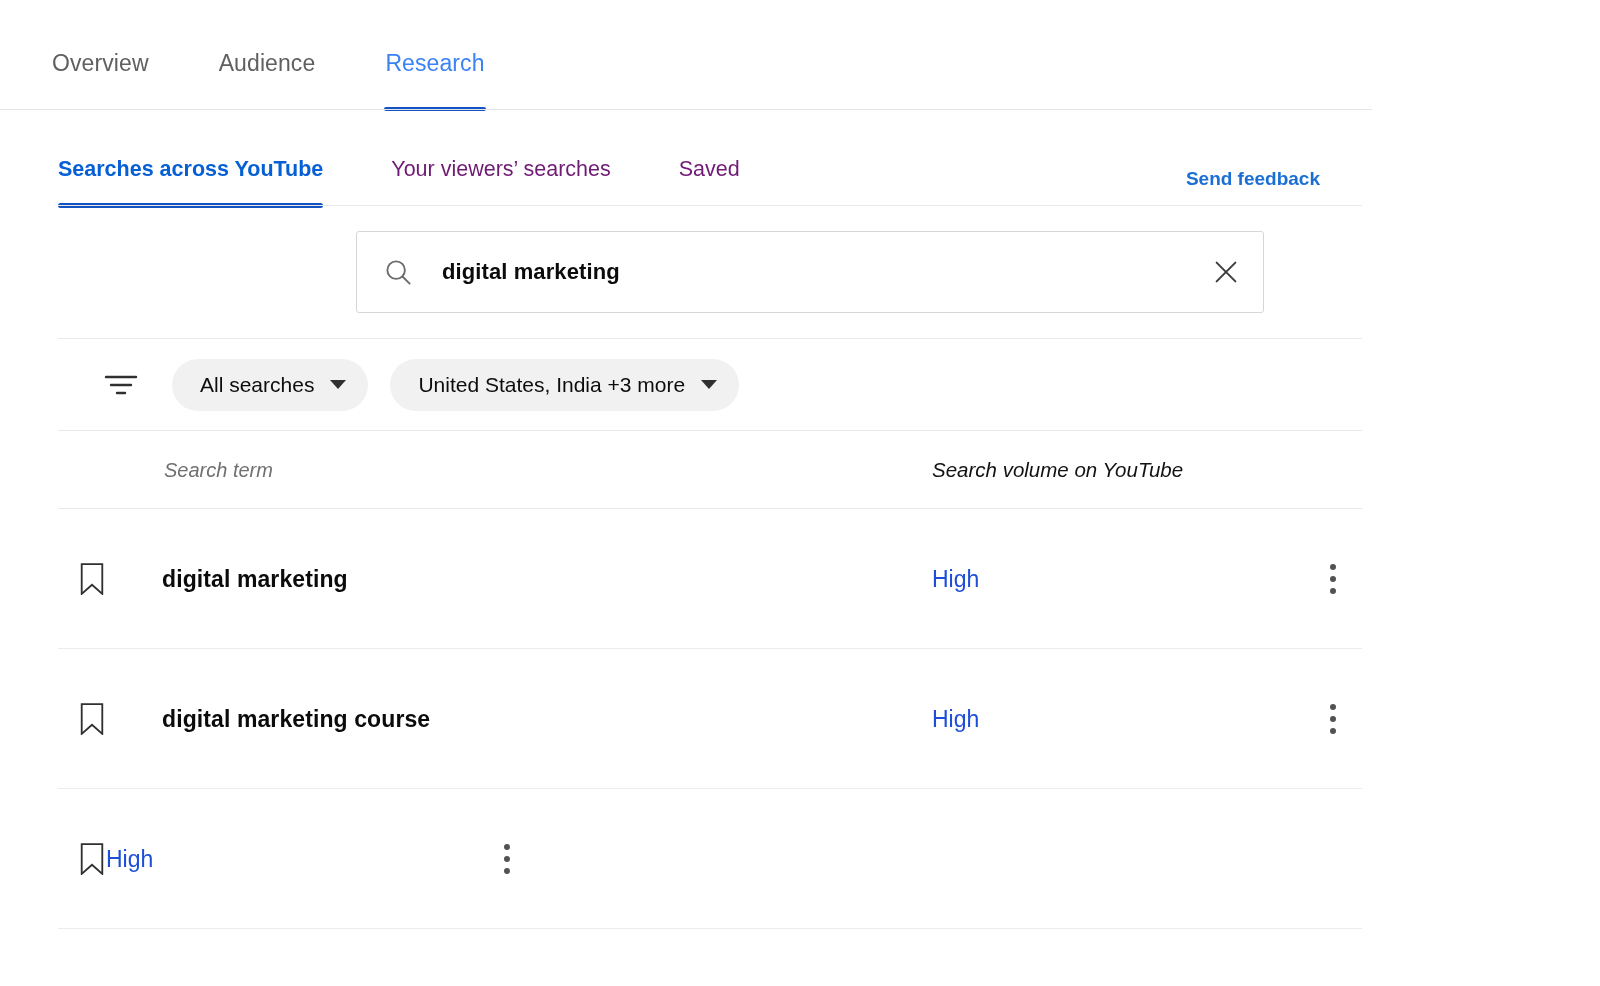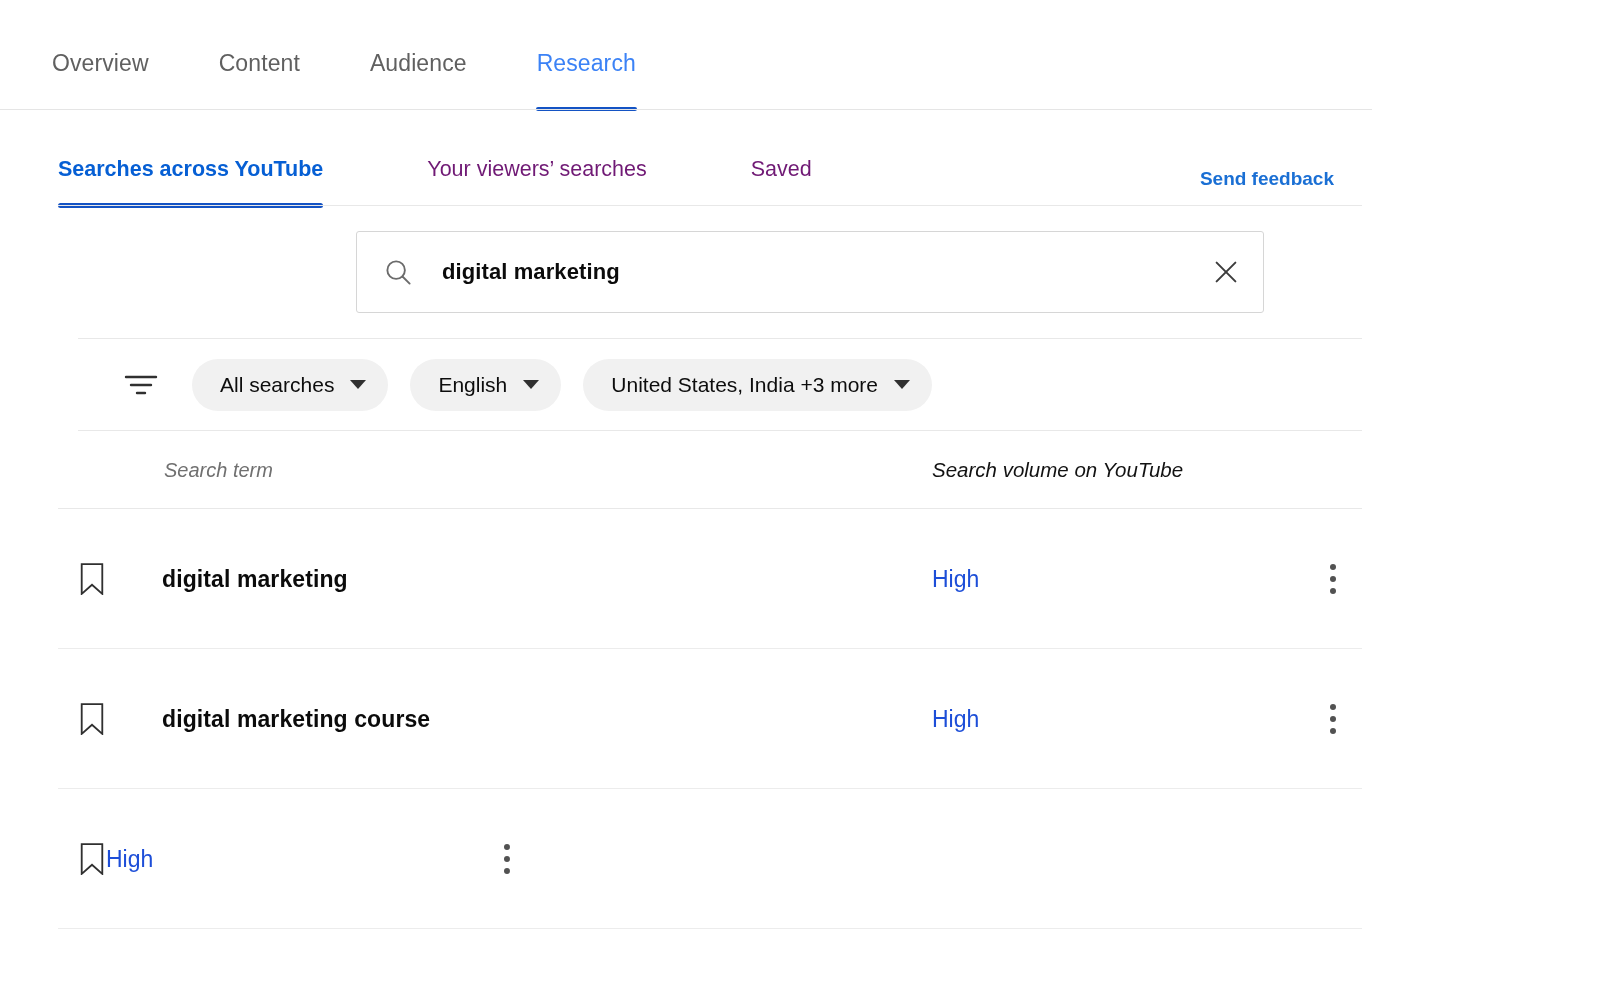--- a/index.html
+++ b/index.html
@@ -67,21 +67,20 @@
   .subnav-wrap {
     position: relative;
     height: 96px;
   }
   .subnav {
     display: flex;
     align-items: flex-start;
     padding-left: 58px;
     height: 96px;
     box-sizing: border-box;
-    gap: 36px;
   }
   .subnav::after {
     content: "";
     position: absolute;
     left: 58px;
     right: 10px;
     bottom: 0;
     height: 1px;
     background: #e8e8e8;
   }
@@ -103,21 +102,21 @@
     position: absolute;
     left: 0;
     right: 0;
     bottom: 0;
     height: 5px;
     background: #1453c4;
     border-radius: 3px;
   }
   .send-feedback {
     position: absolute;
-    right: 38px;
+    right: 52px;
     top: 58px;
     font-size: 19px;
     color: #1a6fd4;
     font-weight: bold;
     cursor: pointer;
     white-space: nowrap;
   }
 
   
   .search-area {
@@ -157,21 +156,20 @@
   .clear-icon {
     width: 30px;
     height: 30px;
     flex: 0 0 auto;
     cursor: pointer;
   }
 
   
   .filter-bar-wrap {
     position: relative;
-    margin-left: 20px;
   }
   .filter-bar-wrap::before {
     content: "";
     position: absolute;
     left: 58px; right: 10px; top: 0;
     height: 1px;
     background: #e8e8e8;
   }
   .filter-bar-wrap::after {
     content: "";
@@ -307,23 +305,20 @@
 </head>
 <body>
 
 <div class="page">
 
   <div class="top-nav">
     <div class="top-tab">
       <span>Overview</span>
     </div>
     <div class="top-tab">
-      <span>Content</span>
-    </div>
-    <div class="top-tab">
       <span>Audience</span>
     </div>
     <div class="top-tab active">
       <span>Research</span>
     </div>
   </div>
 
   <div class="subnav-wrap">
     <div class="subnav">
       <div class="sub-tab active">
@@ -361,24 +356,20 @@
         <line x1="2" y1="5" x2="32" y2="5" stroke="#303030" stroke-width="2.4" stroke-linecap="round"></line>
         <line x1="7" y1="13" x2="27" y2="13" stroke="#303030" stroke-width="2.4" stroke-linecap="round"></line>
         <line x1="13" y1="21" x2="21" y2="21" stroke="#303030" stroke-width="2.4" stroke-linecap="round"></line>
       </svg>
 
       <div class="chip">
         <span class="chip-label">All searches</span>
         <span class="caret"></span>
       </div>
 
-      <div class="chip">
-        <span class="chip-label">English</span>
-        <span class="caret"></span>
-      </div>
 
       <div class="chip">
         <span class="chip-label">United States, India +3 more</span>
         <span class="caret"></span>
       </div>
     </div>
   </div>
 
   <div class="table">
 

